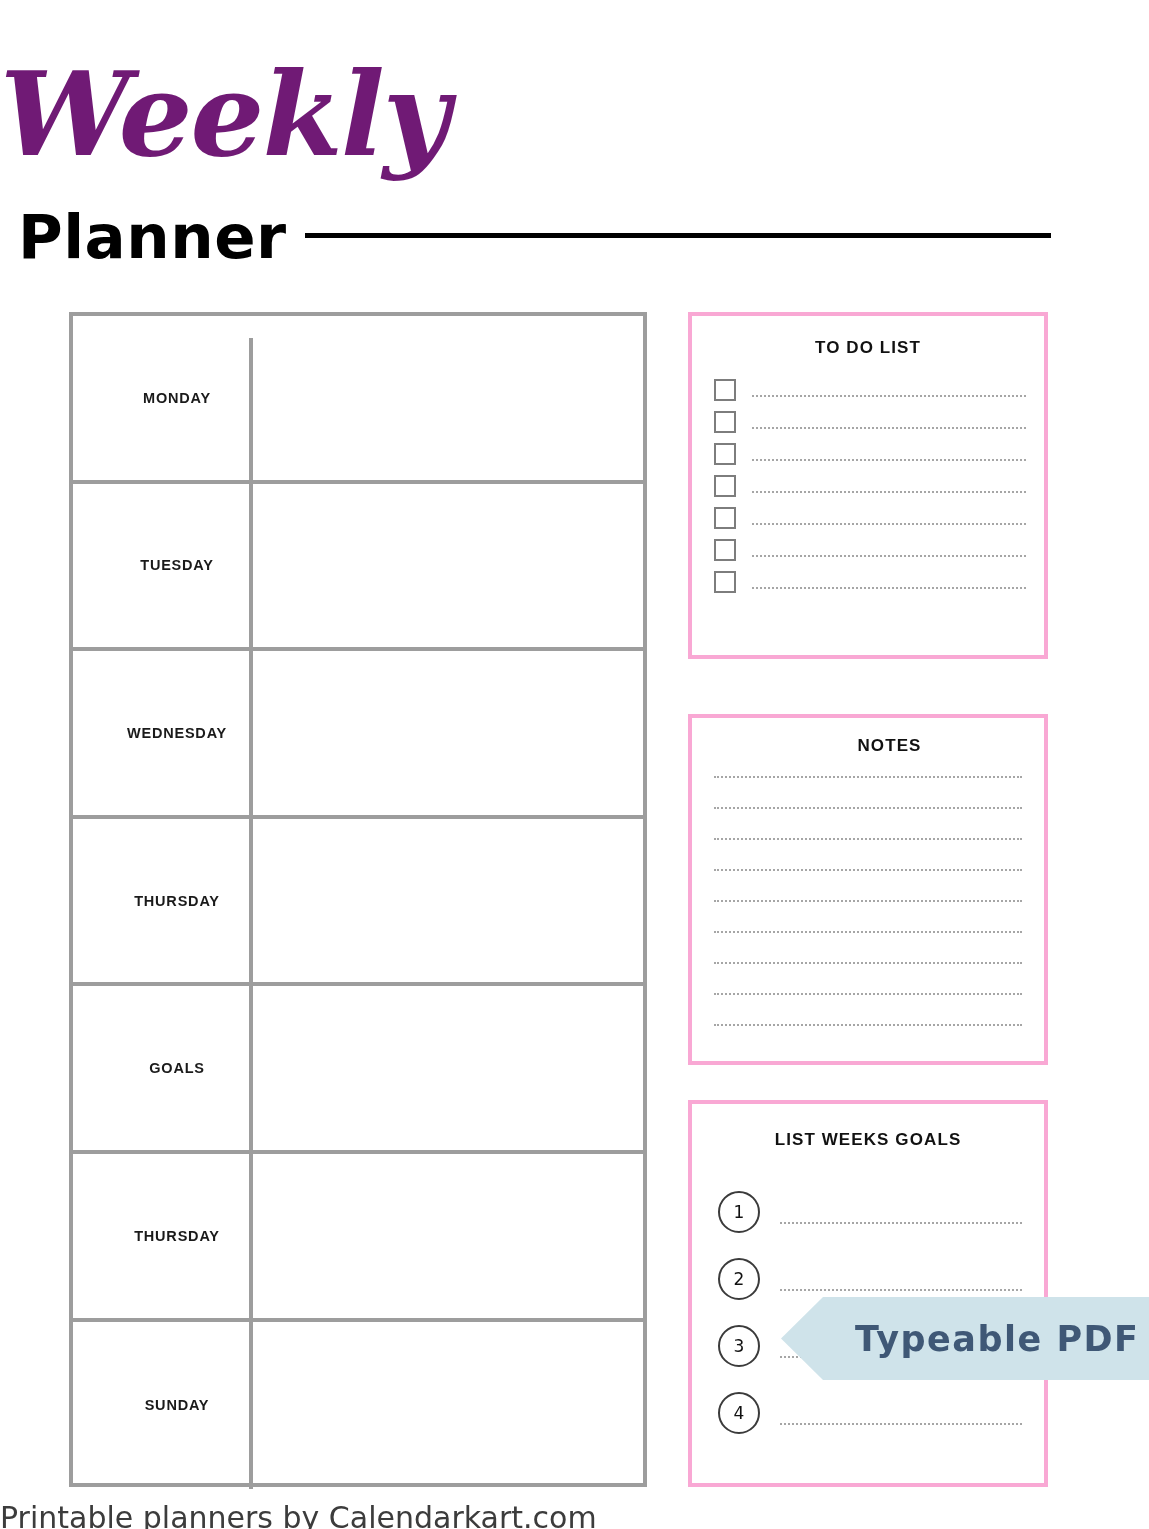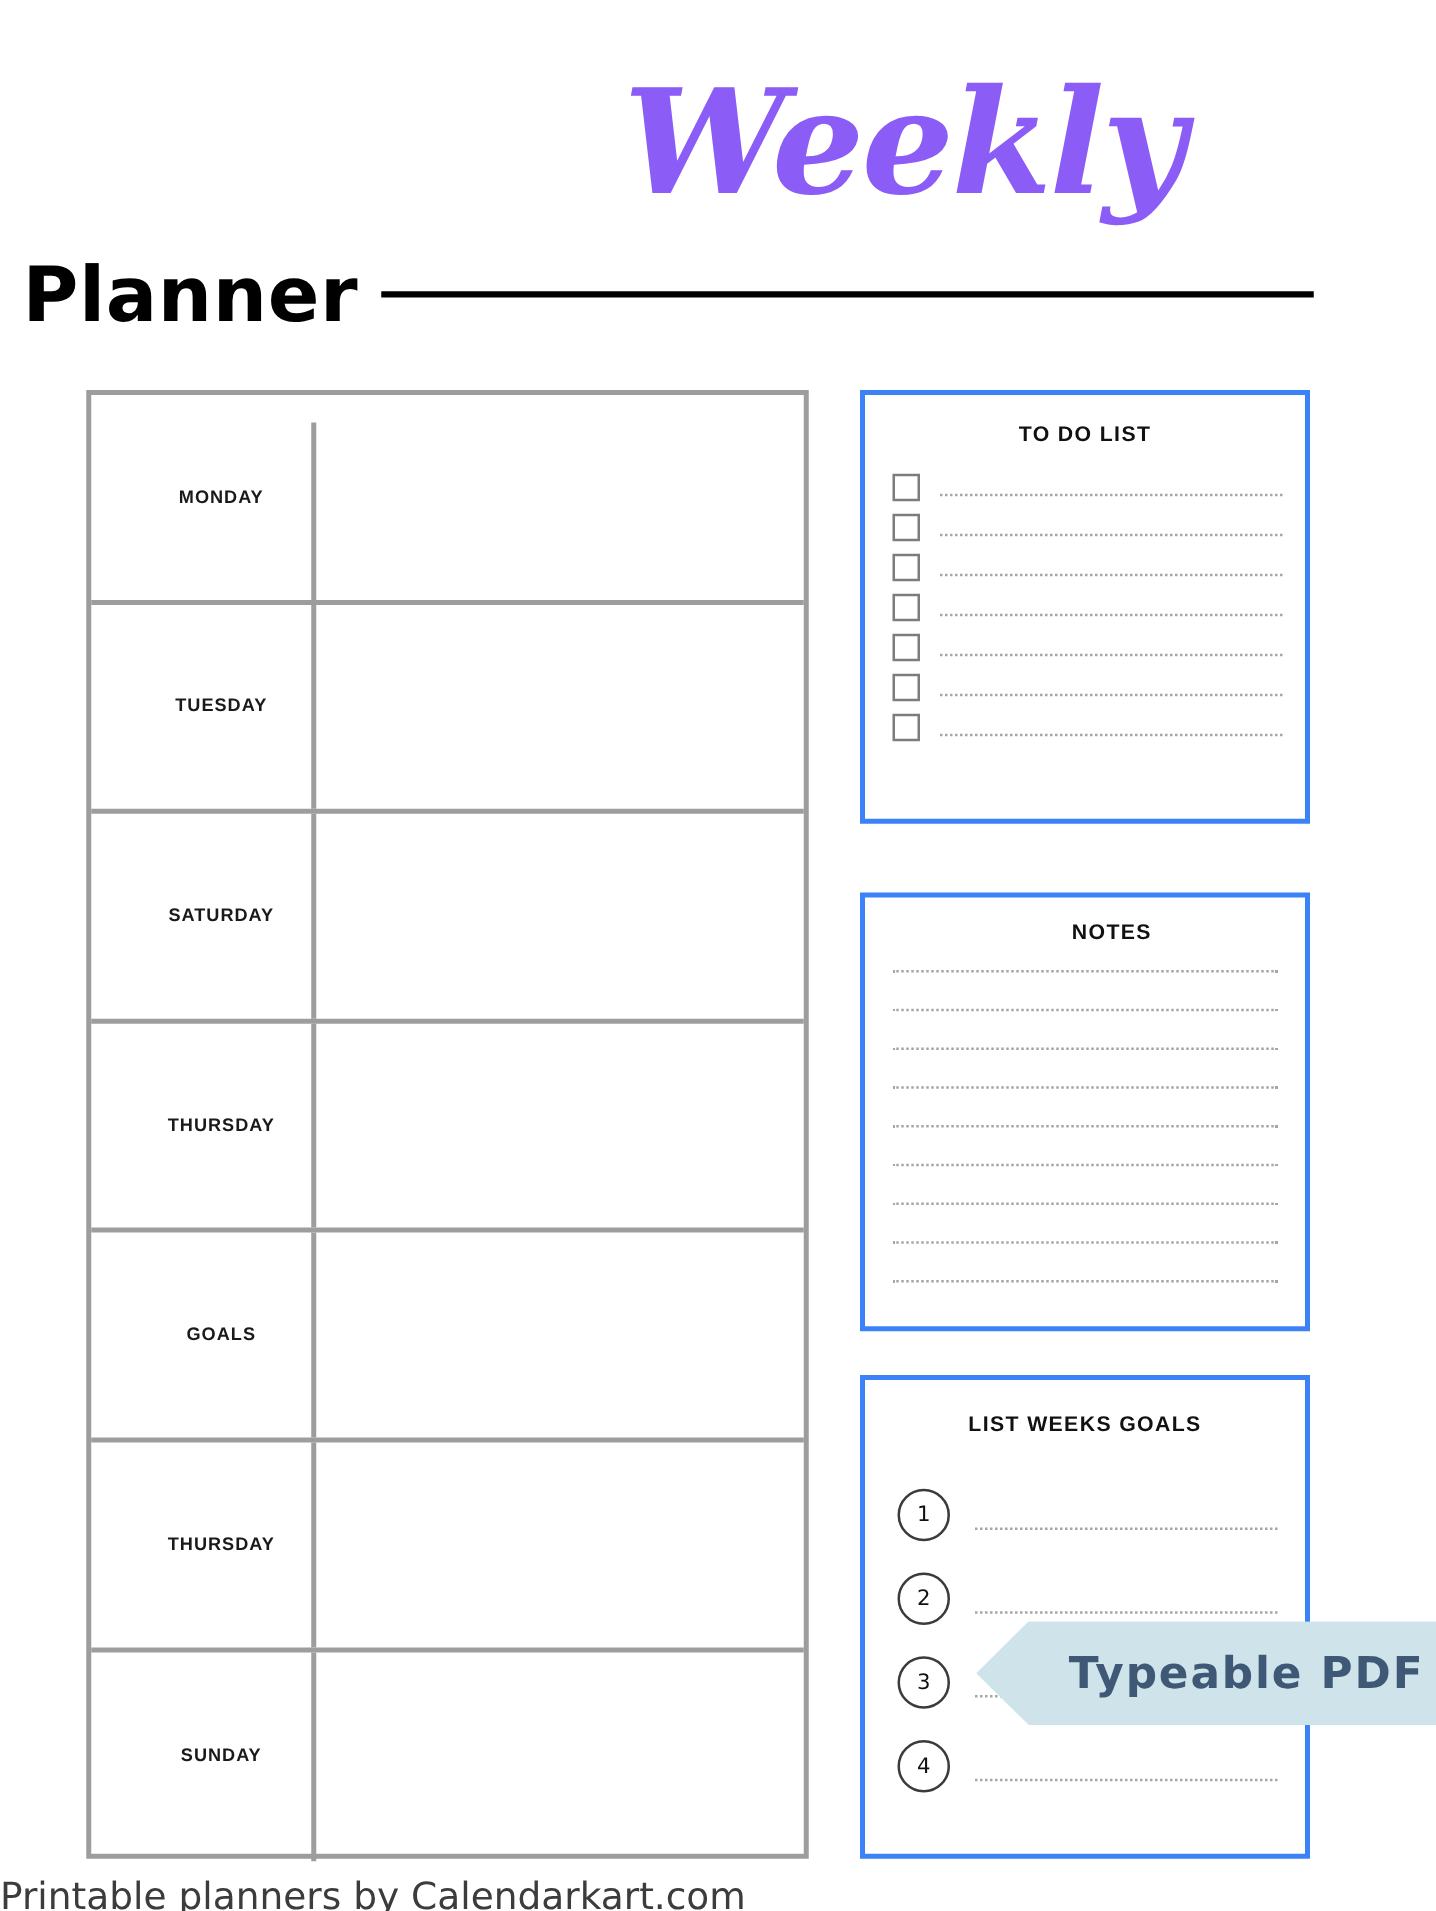--- a/index.html
+++ b/index.html
@@ -22,28 +22,28 @@
     top: 34px;
     left: 0;
     width: 1149px;
     height: 230px;
   }
   .title-script {
     position: absolute;
     top: 22px;
     left: 0;
     width: 947px;
-    text-align: right;
+    text-align: left;
     font-family: "DejaVu Serif", serif;
     font-style: italic;
     font-weight: 700;
     font-size: 116px;
     line-height: 1;
     letter-spacing: -2px;
-    color: #8b5cf6;
+    color: #701a75;
   }
   .title-rule {
     position: absolute;
     top: 199px;
     left: 86px;
     width: 965px;
     height: 5px;
     background: #000000;
   }
   .title-sub-wrap {
@@ -107,21 +107,21 @@
     align-self: flex-end;
   }
   .day-space {
     flex: 1 1 auto;
     height: 100%;
   }
 
   
   .panel {
     position: absolute;
-    border: 4px solid #3b82f6;
+    border: 4px solid #f9a8d4;
     box-sizing: border-box;
     background: #ffffff;
   }
   .panel-title {
     text-align: center;
     font-size: 17px;
     font-weight: 700;
     letter-spacing: 1.1px;
     color: #111111;
   }
@@ -271,21 +271,21 @@
     <div class="day-space"></div>
   </div>
 
   <div class="day-row">
     <div class="day-label">TUESDAY</div>
     <div class="day-divider"></div>
     <div class="day-space"></div>
   </div>
 
   <div class="day-row">
-    <div class="day-label">SATURDAY</div>
+    <div class="day-label">WEDNESDAY</div>
     <div class="day-divider"></div>
     <div class="day-space"></div>
   </div>
 
   <div class="day-row">
     <div class="day-label">THURSDAY</div>
     <div class="day-divider"></div>
     <div class="day-space"></div>
   </div>
 

